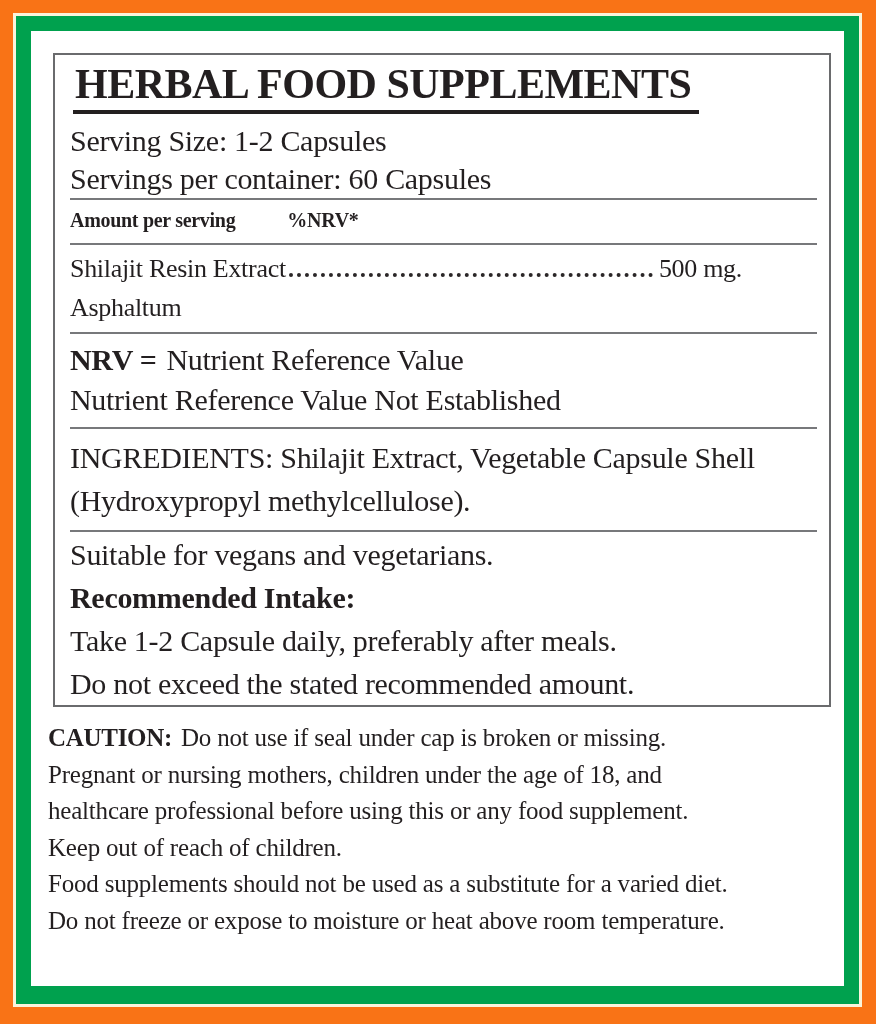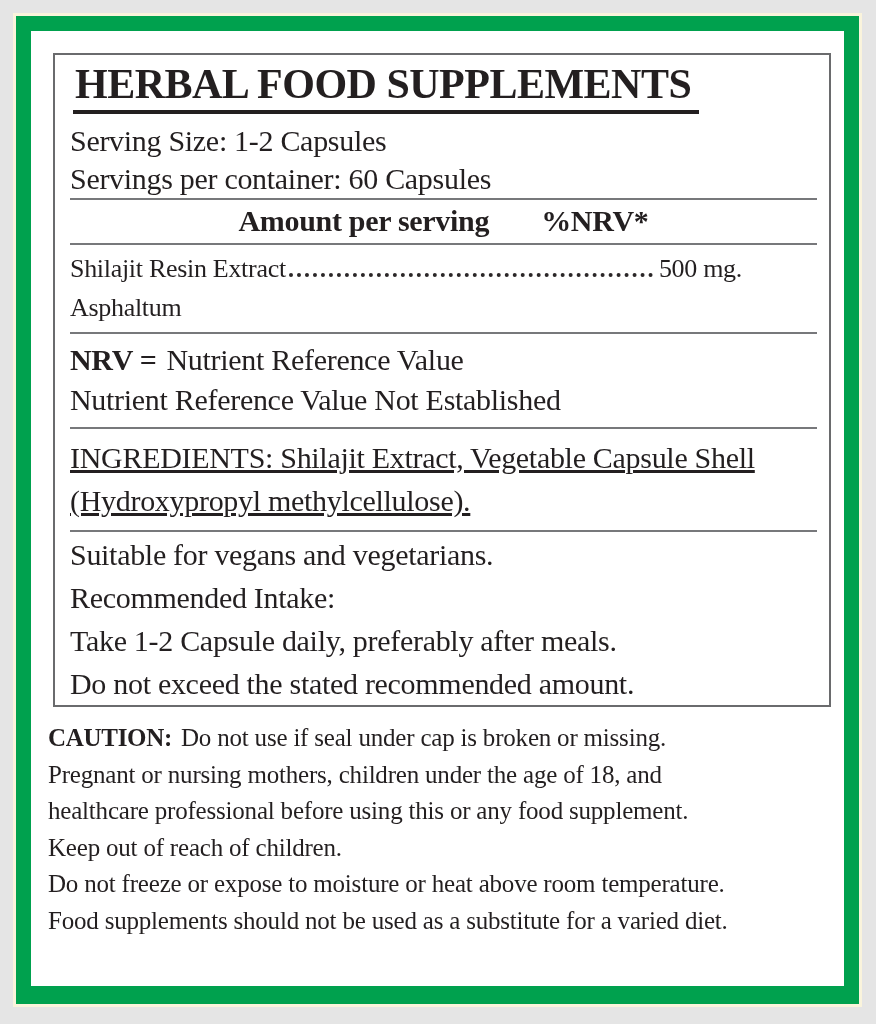--- a/index.html
+++ b/index.html
@@ -1,49 +1,49 @@
 <!DOCTYPE html>
 <html><head>
 <meta charset="utf-8">
 <style>
   html,body{margin:0;padding:0;}
   body{font-family:"Liberation Serif","DejaVu Serif",serif;}
   .label-root{
-    position:relative;width:876px;height:1024px;background:#e5e5e5;overflow:hidden;
+    position:relative;width:876px;height:1024px;background:#f97316;overflow:hidden;
   }
   .layer{position:absolute;}
   .layer-cream{left:13px;top:13px;right:14px;bottom:17px;background:#FAF4DC;}
   .layer-green{left:16px;top:16px;right:17px;bottom:20px;background:#00A14E;}
   .layer-white{left:31px;top:31px;right:32px;bottom:38px;background:#FFFFFF;}
 
   .facts-box{
     position:absolute;left:53px;top:53px;width:778px;height:654px;
     box-sizing:border-box;border:2px solid #6A6B6D;background:#fff;
     color:#231F20;padding:0 12px 0 15px;letter-spacing:-0.3px;
   }
   .sec{border-top:2px solid #77787B;}
   .sec.header{border-top:none;padding:5px 0 0 0;}
   .panel-title{
     display:inline-block;font-size:42px;font-weight:700;line-height:44px;
     letter-spacing:-0.5px;border-bottom:4px solid #231F20;
     padding:0 8px 4px 2px;margin-left:3px;margin-top:2px;white-space:nowrap;
   }
   .serv{font-size:30px;font-weight:400;line-height:38px;white-space:nowrap;}
   .serv.first{margin-top:8px;}
-  .amount-row{padding:5px 0 7px;font-size:30px;font-weight:700;line-height:31px;white-space:nowrap;text-align:center;}
+  .amount-row{padding:5px 0 7px;font-size:20px;font-weight:700;line-height:31px;white-space:nowrap;}
   .nrv-h{margin-left:52px;}
   .shilajit-sec{padding:4px 0 5px;font-size:26px;line-height:39px;}
   .dotrow{display:flex;align-items:baseline;width:672px;white-space:nowrap;}
   .leader{flex:1;border-bottom:4px dotted #2b2728;margin:0 6px 7px 3px;min-width:30px;}
   .nrv-sec{padding:6px 0 7px;font-size:30px;line-height:40px;}
   .nrv-sec b{margin-right:10px;margin-top:46px;}
-  .ingredients-sec{padding:7px 0 8px;font-size:30px;line-height:43px;text-decoration:underline;}
+  .ingredients-sec{padding:7px 0 8px;font-size:30px;line-height:43px;}
   .ingredients-text{max-width:712px;}
   .recommend-sec{padding:1px 0 13px;font-size:30px;line-height:43px;}
-  .bold-line{font-weight:400;}
+  .bold-line{font-weight:700;}
 
   .caution{
     position:absolute;left:48px;top:720px;width:800px;color:#231F20;
     font-size:25px;line-height:36.5px;letter-spacing:-0.2px;
   }
   .caution b{margin-right:9px;letter-spacing:-0.3px;text-align:right;}
   .cline{white-space:nowrap;}
 </style>
 </head>
 <body>
@@ -94,16 +94,16 @@
 
   </div>
 
   <div class="caution">
     <div class="cline">
       <b>CAUTION:</b><span>Do not use if seal under cap is broken or missing.</span>
     </div>
     <div class="cline">Pregnant or nursing mothers, children under the age of 18, and</div>
     <div class="cline">healthcare professional before using this or any food supplement.</div>
     <div class="cline">Keep out of reach of children.</div>
+    <div class="cline">Food supplements should not be used as a substitute for a varied diet.</div>
     <div class="cline">Do not freeze or expose to moisture or heat above room temperature.</div>
-    <div class="cline">Food supplements should not be used as a substitute for a varied diet.</div>
   </div>
 </div>
 
 </body></html>

